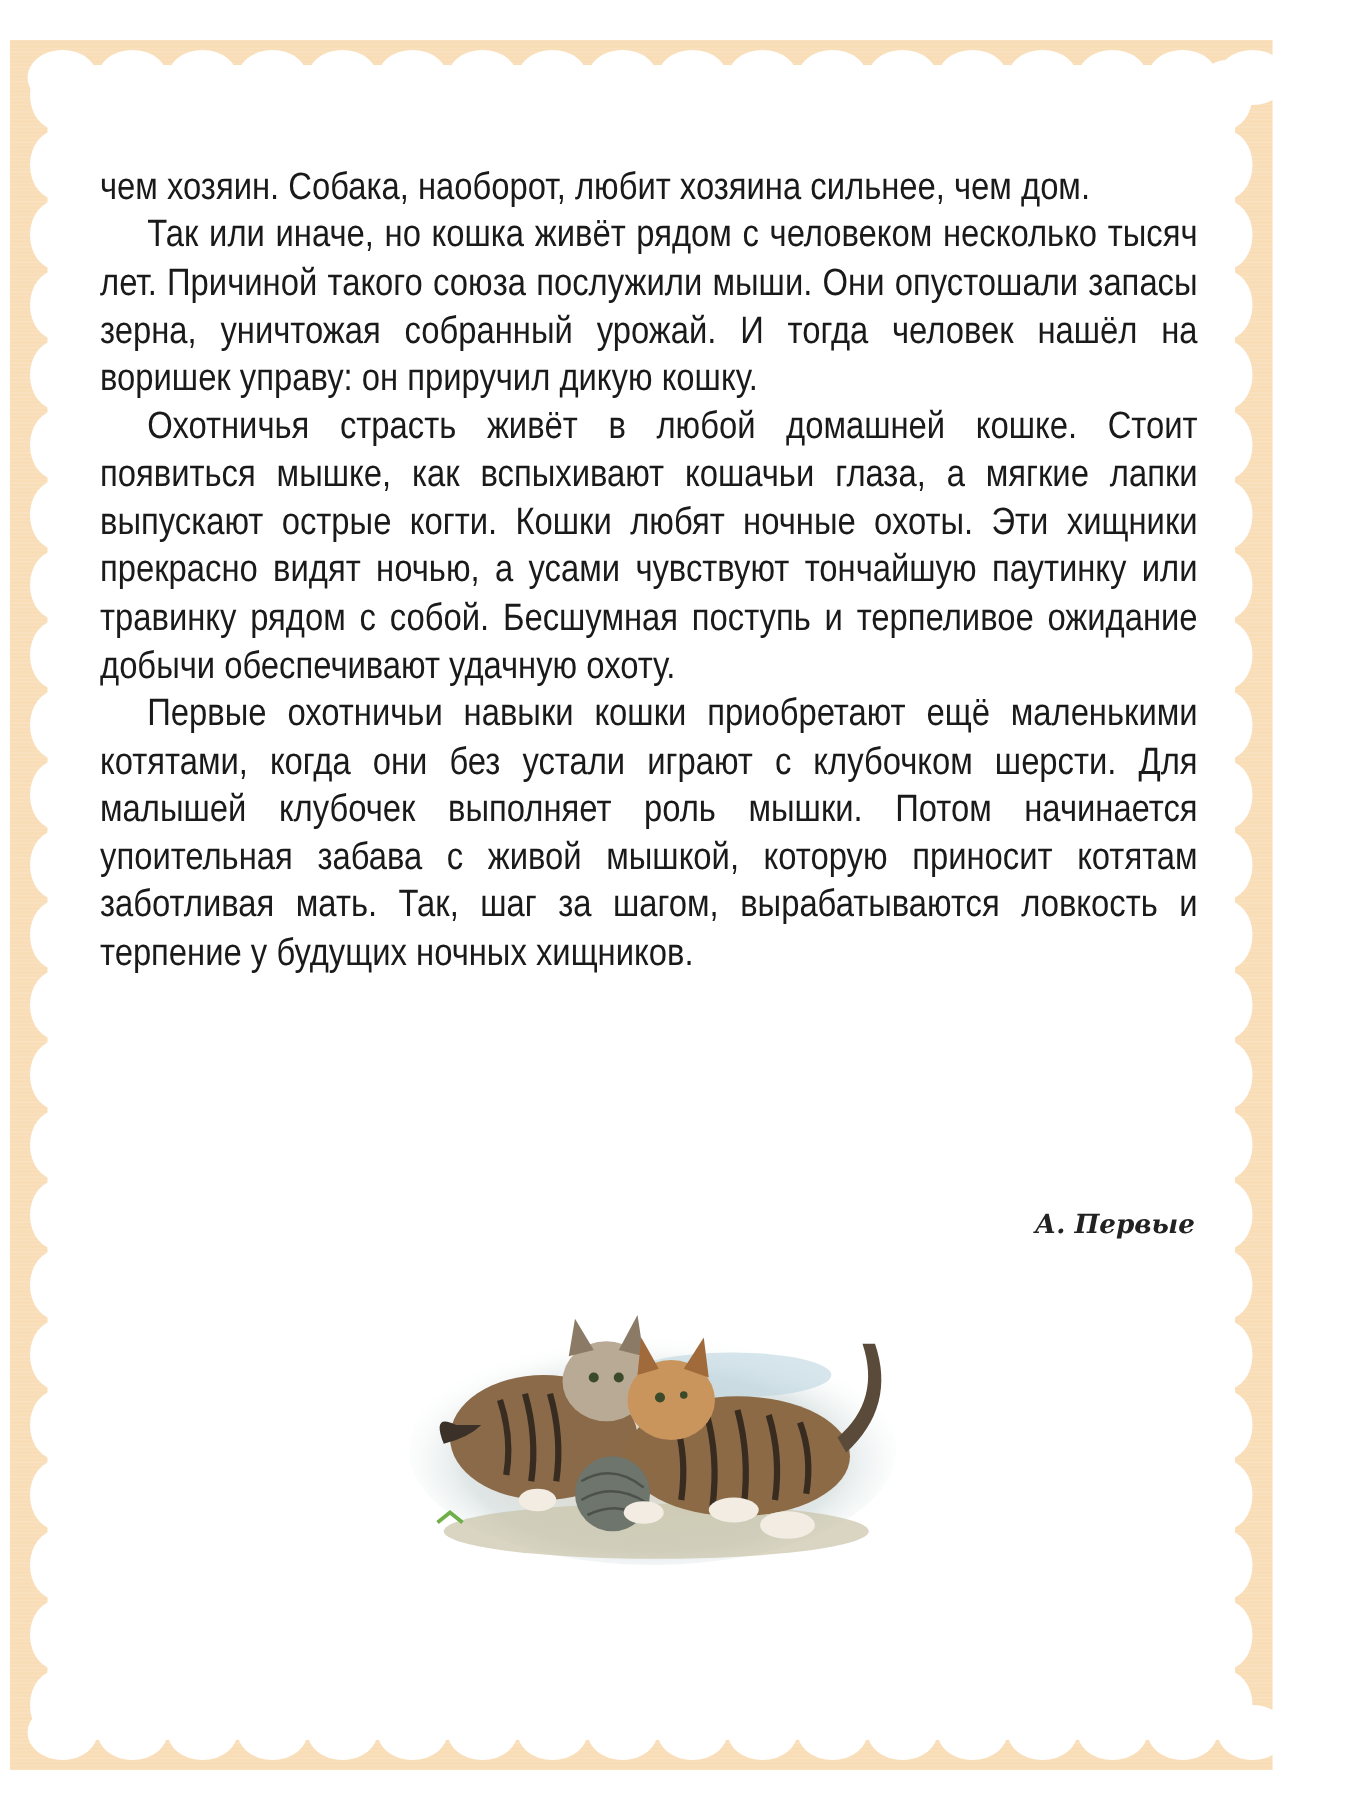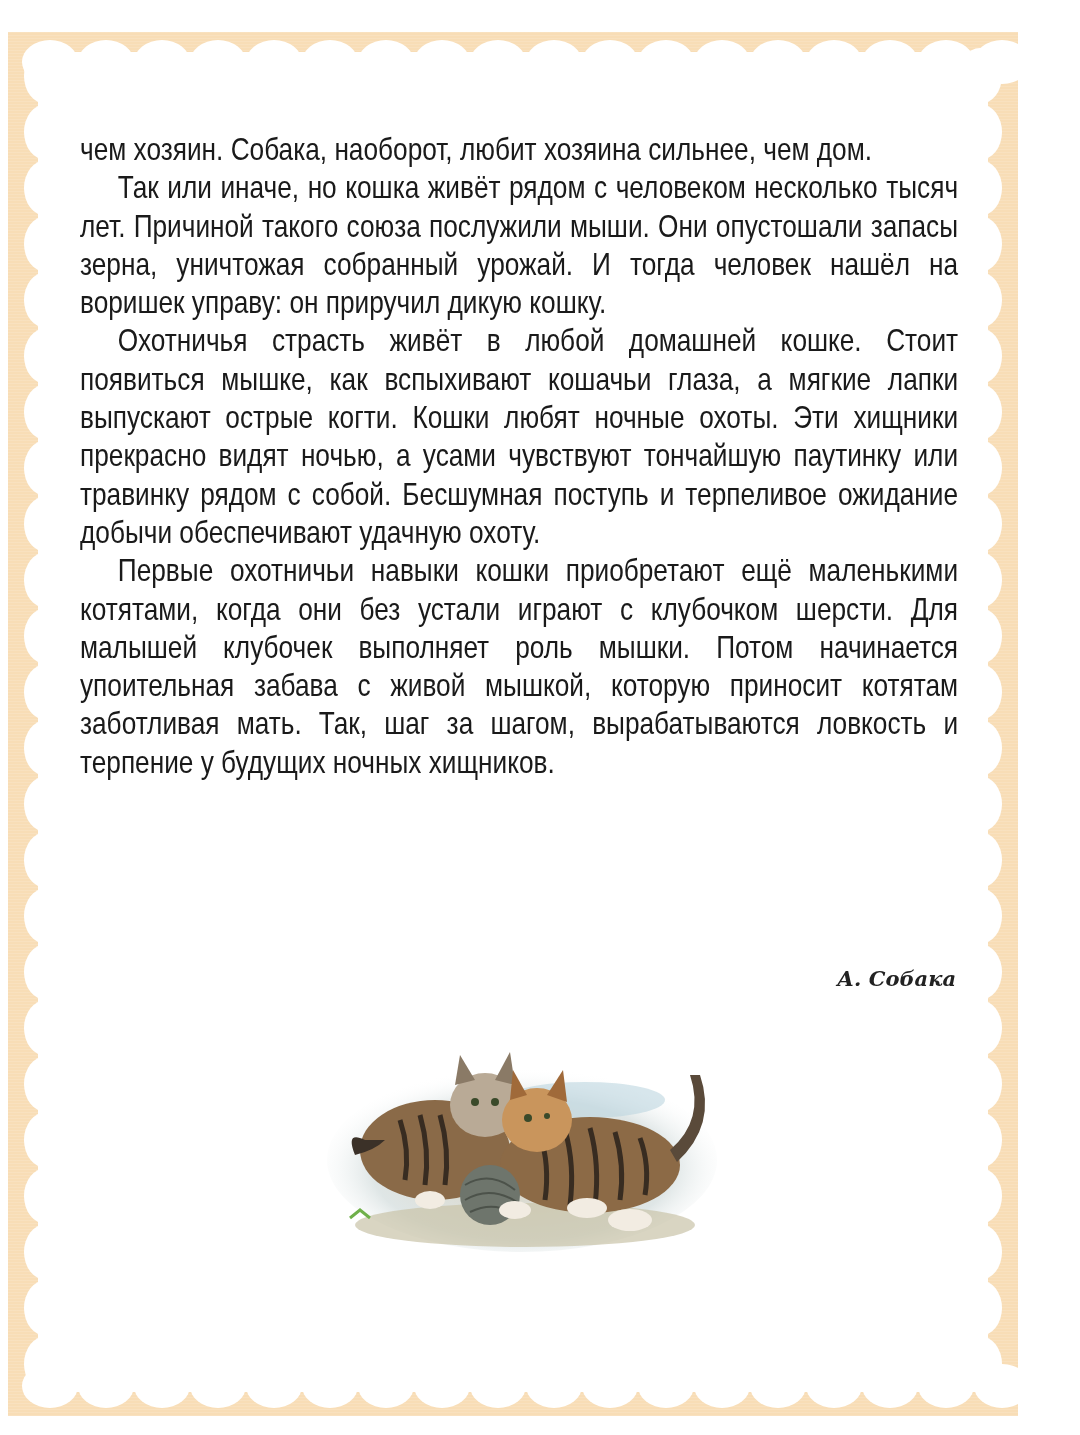--- a/index.html
+++ b/index.html
@@ -140,21 +140,21 @@
   <div class="inner"></div>
 </div>
 
 <div class="content">
   <p>чем хозяин. Собака, наоборот, любит хозяина сильнее, чем дом.</p>
   <p class="indent">Так или иначе, но кошка живёт рядом с человеком несколько тысяч лет. Причиной такого союза послужили мыши. Они опустошали запасы зерна, уничтожая собранный урожай. И тогда человек нашёл на воришек управу: он приручил дикую кошку.</p>
   <p class="indent">Охотничья страсть живёт в любой домашней кошке. Стоит появиться мышке, как вспыхивают кошачьи глаза, а мягкие лапки выпускают острые когти. Кошки любят ночные охоты. Эти хищники прекрасно видят ночью, а усами чувствуют тончайшую паутинку или травинку рядом с собой. Бесшумная поступь и терпеливое ожидание добычи обеспечивают удачную охоту.</p>
   <p class="indent">Первые охотничьи навыки кошки приобретают ещё маленькими котятами, когда они без устали играют с клубочком шерсти. Для малышей клубочек выполняет роль мышки. Потом начинается упоительная забава с живой мышкой, которую приносит котятам заботливая мать. Так, шаг за шагом, вырабатываются ловкость и терпение у будущих ночных хищников.</p>
 </div>
 
-<div class="author">А. Собака</div>
+<div class="author">А. Первые</div>
 
 <div class="illustration">
   <svg width="395" height="215" viewBox="0 0 395 215">
     <defs>
       <radialGradient id="bg" cx="50%" cy="55%" r="55%">
         <stop offset="0%" stop-color="#d8d2c0"></stop>
         <stop offset="70%" stop-color="#dfe6e6"></stop>
         <stop offset="100%" stop-color="#ffffff" stop-opacity="0"></stop>
       </radialGradient>
     </defs>

